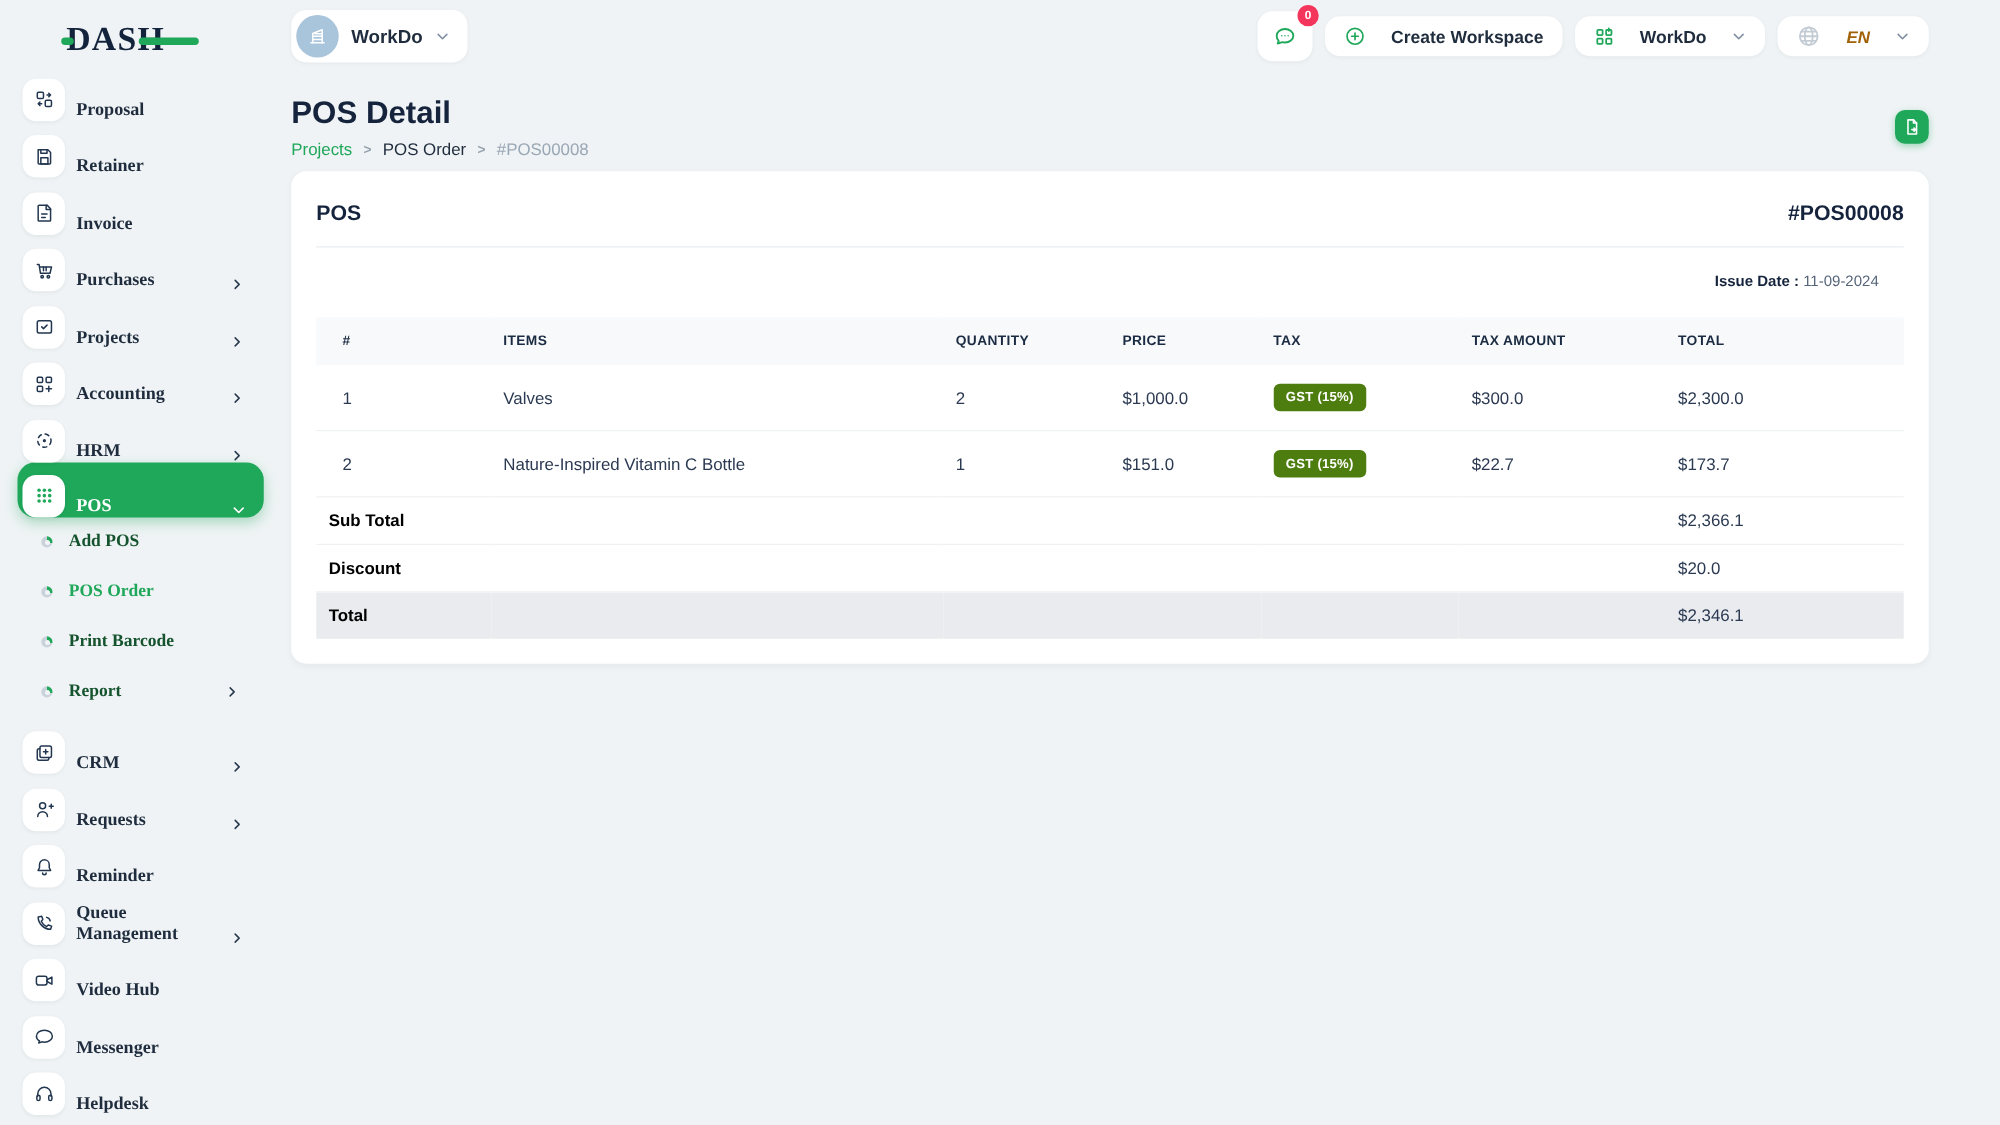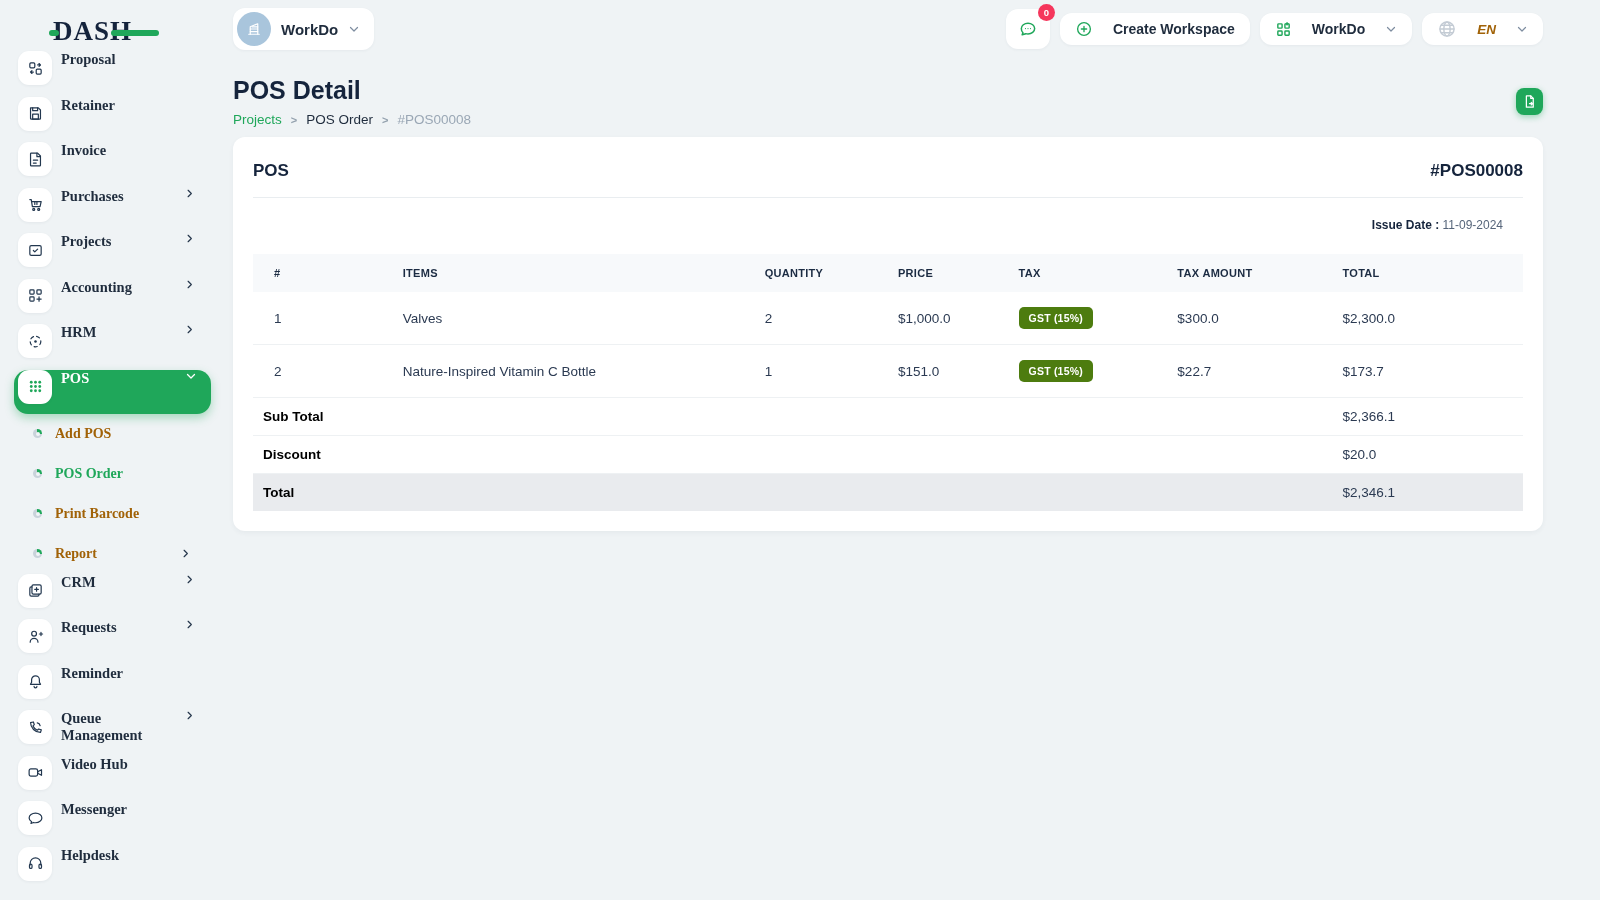--- a/index.html
+++ b/index.html
@@ -13,35 +13,35 @@
   }
   
   .sidebar { position:absolute; left:0; top:0; width:220px; height:884px;font-family:Liberation Serif, serif; }
   .logo { position:absolute; left:53px; top:16px; font-size:27px; font-weight:800;
           letter-spacing:1px; color:#14233c; white-space:nowrap; }
   .logo::before { content:""; position:absolute; left:-4px; top:14px; width:10px; height:6px;
           background:#1FA75A; border-radius:3px; }
   .logo::after { content:""; position:absolute; right:-27px; top:14px; width:48px; height:6px;
           background:#1FA75A; border-radius:3px; }
   .nav { position:absolute; top:51px; left:14px; right:9px; }
-  .nav-item { display:flex; align-items:flex-start; height:45.5px; padding-left:4px; cursor:pointer; }
+  .nav-item { display:flex; align-items:flex-end; height:45.5px; padding-left:4px; cursor:pointer; }
   .icon-box { width:34px; height:34px; background:#ffffff; border-radius:11px;
           display:flex; align-items:center; justify-content:center; flex:0 0 34px;
           box-shadow:0 1px 3px rgba(30,50,70,.06); }
   .nav-label { margin-left:9px; font-size:14.5px; font-weight:600; color:#1f2c3d; }
   .chev-r { margin-left:auto; margin-right:16px; display:flex; }
   .nav-item.active { background:#1FA75A; border-radius:14px; height:44px;
           box-shadow:0 4px 10px rgba(31,167,90,.35); }
   .nav-item.active .nav-label { color:#ffffff; }
   .nav-item.active .chev-r { margin-right:14px; }
   .sub-item { display:flex; align-items:center; height:40px; padding-left:19px; cursor:pointer; }
   .bullet { width:9px; height:9px; border-radius:50%; position:relative; flex:0 0 9px;
           background:conic-gradient(#1FA75A 0 100deg, #c9d2da 100deg 360deg); }
   .bullet::after { content:""; position:absolute; inset:2.5px; background:#f1f4f6; border-radius:50%; }
-  .sub-label { margin-left:13px; font-size:14px; font-weight:600; color:#a16207; }
+  .sub-label { margin-left:13px; font-size:14px; font-weight:600; color:#14532d; }
   .sub-item.active .sub-label { color:#1FA75A; }
   .sub-item .chev-r { margin-right:20px; }
   
   .main { position:absolute; left:220px; top:0; width:1380px; height:900px; }
   .topbar { display:flex; align-items:center; justify-content:space-between;
           padding:8px 57px 0 13px; }
   .pill { background:#ffffff; border-radius:12px; display:flex; align-items:center;
           box-shadow:0 1px 3px rgba(30,50,70,.05); cursor:pointer; }
   .ws-pill { padding:4px 14px 4px 4px; height:42px; gap:10px; }
   .avatar { width:34px; height:34px; border-radius:50%; background:#a9c5dc;

